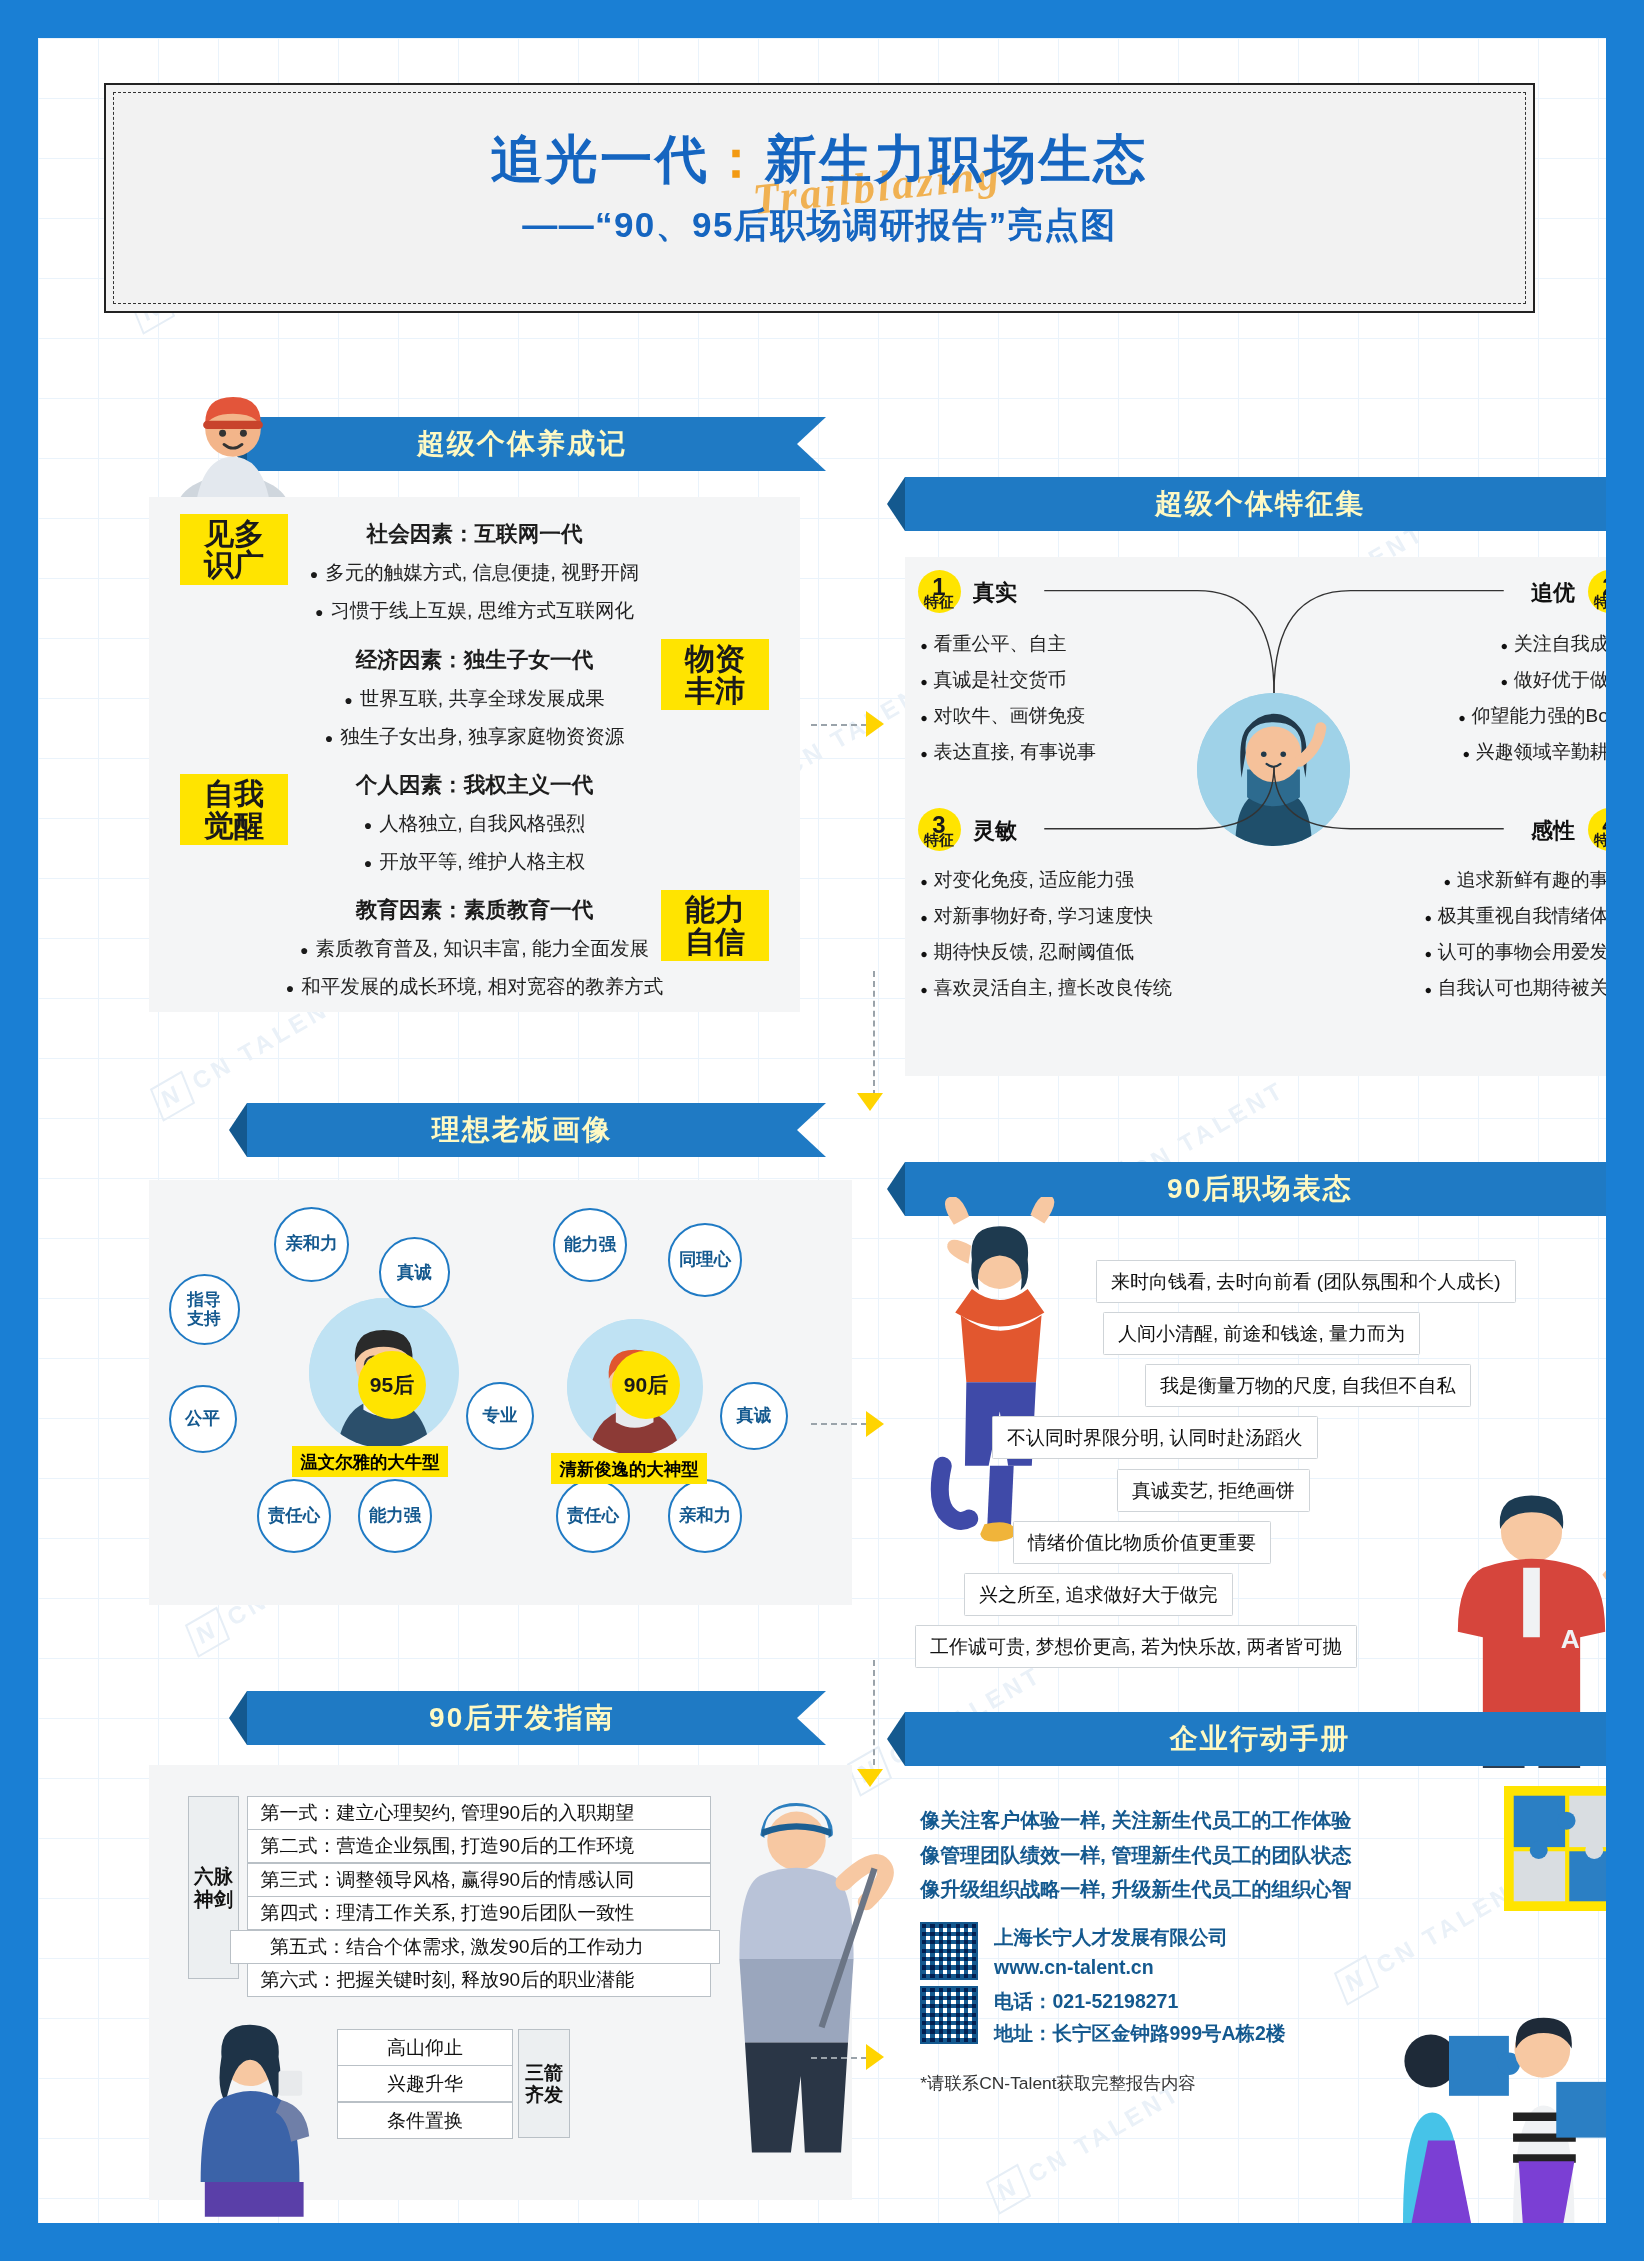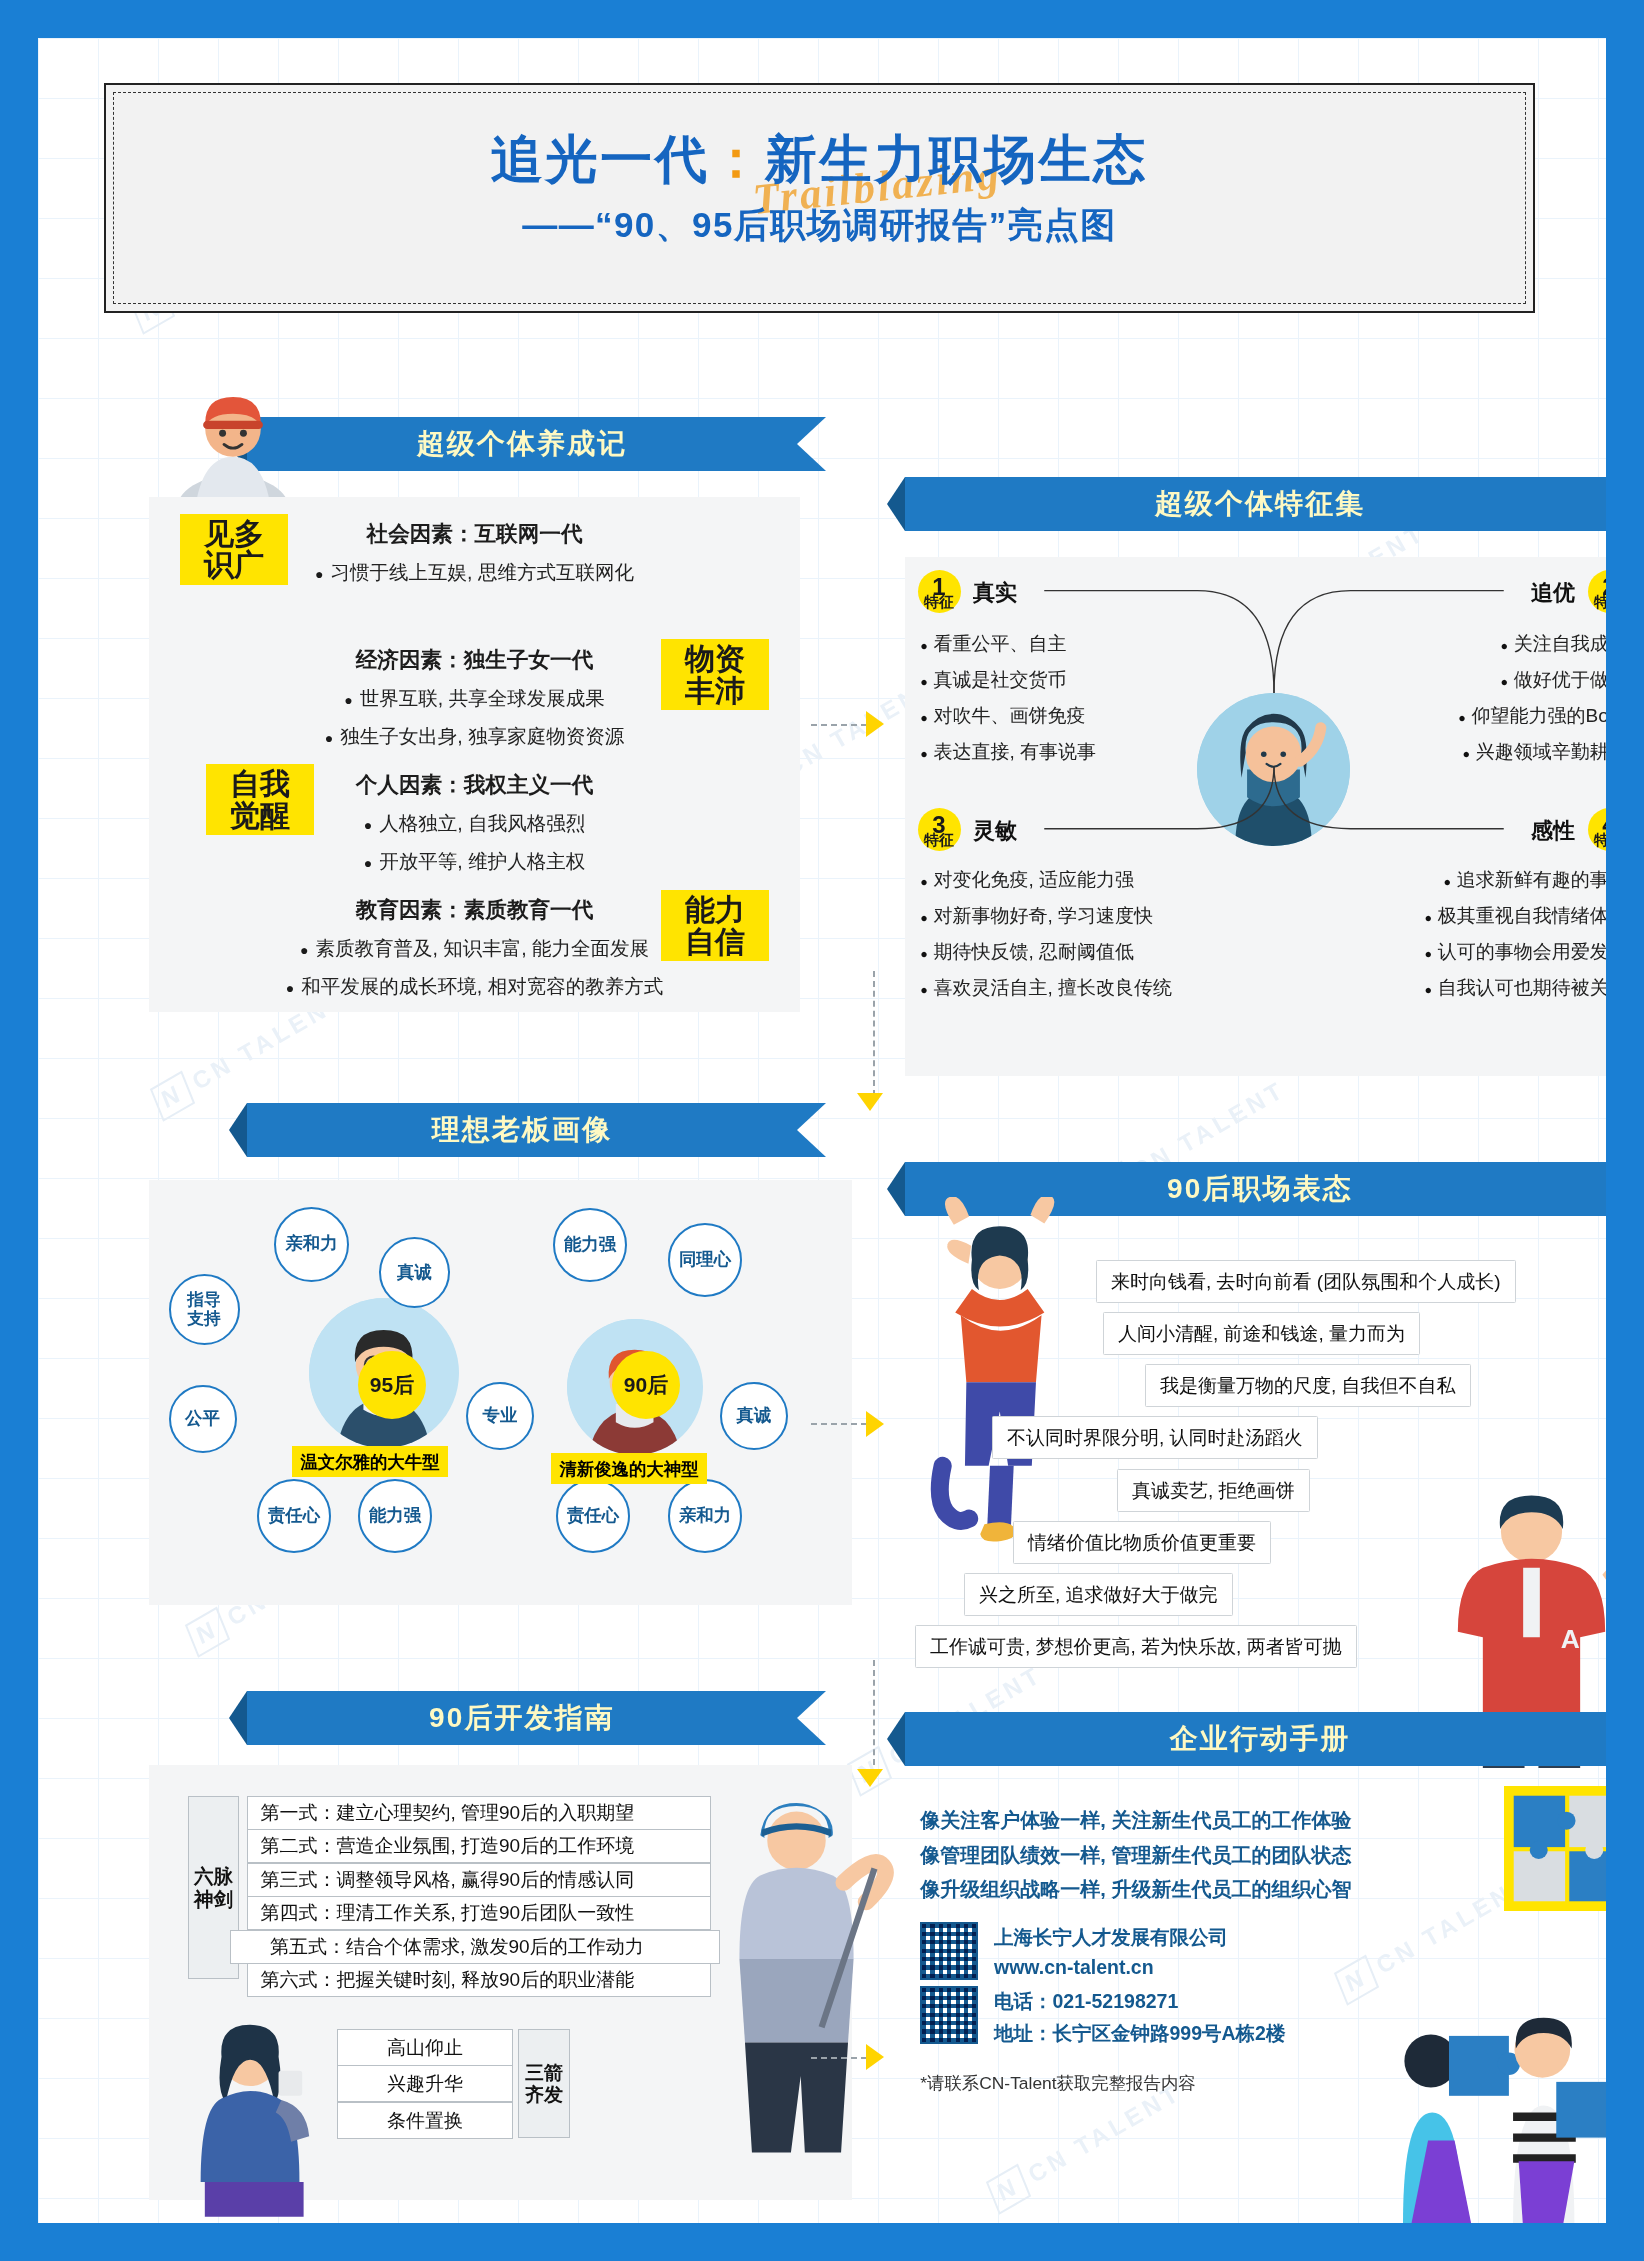--- a/index.html
+++ b/index.html
@@ -192,37 +192,38 @@
     <path d="M55 78 q-2 -42 40 -42 q42 0 40 42 q-8 -18 -40 -18 q-32 0 -40 18z" fill="#e3553a"></path>
     <rect x="52" y="70" width="86" height="12" rx="6" fill="#c8432c"></rect>
     <circle cx="80" cy="88" r="5" fill="#333"></circle>
       <circle cx="110" cy="88" r="5" fill="#333"></circle>
     <path d="M82 104 q13 11 26 0" stroke="#333" stroke-width="4" fill="none" stroke-linecap="round"></path>
   </svg>
   <div class="panel" id="secA">
 
     <div class="factor" style="top:22px;">
       <div class="factor-title">社会因素：互联网一代</div>
+      <div class="bullet"><span class="dot">●</span><span>多元的触媒方式, 信息便捷, 视野开阔</span></div>
       <div class="bullet"><span class="dot">●</span><span>习惯于线上互娱, 思维方式互联网化</span></div>
     </div>
     <div class="hl" style="left:31px;top:16.7px;width:91px;">见多<br>识广</div>
 
     <div class="factor" style="top:148px;">
       <div class="factor-title">经济因素：独生子女一代</div>
       <div class="bullet"><span class="dot">●</span><span>世界互联, 共享全球发展成果</span></div>
       <div class="bullet"><span class="dot">●</span><span>独生子女出身, 独享家庭物资资源</span></div>
     </div>
     <div class="hl" style="right:31px;top:142px;width:91px;">物资<br>丰沛</div>
 
     <div class="factor" style="top:273px;">
       <div class="factor-title">个人因素：我权主义一代</div>
       <div class="bullet"><span class="dot">●</span><span>人格独立, 自我风格强烈</span></div>
       <div class="bullet"><span class="dot">●</span><span>开放平等, 维护人格主权</span></div>
     </div>
-    <div class="hl" style="left:31px;top:267px;width:91px;margin-left:26px;">自我<br>觉醒</div>
+    <div class="hl" style="left:31px;top:277px;width:91px;">自我<br>觉醒</div>
 
     <div class="factor" style="top:398px;">
       <div class="factor-title">教育因素：素质教育一代</div>
       <div class="bullet"><span class="dot">●</span><span>素质教育普及, 知识丰富, 能力全面发展</span></div>
       <div class="bullet"><span class="dot">●</span><span>和平发展的成长环境, 相对宽容的教养方式</span></div>
     </div>
     <div class="hl" style="right:31px;top:393px;width:91px;">能力<br>自信</div>
   </div>
 
   <div class="dashline" style="left:773px;top:686px;width:66px;"></div>

